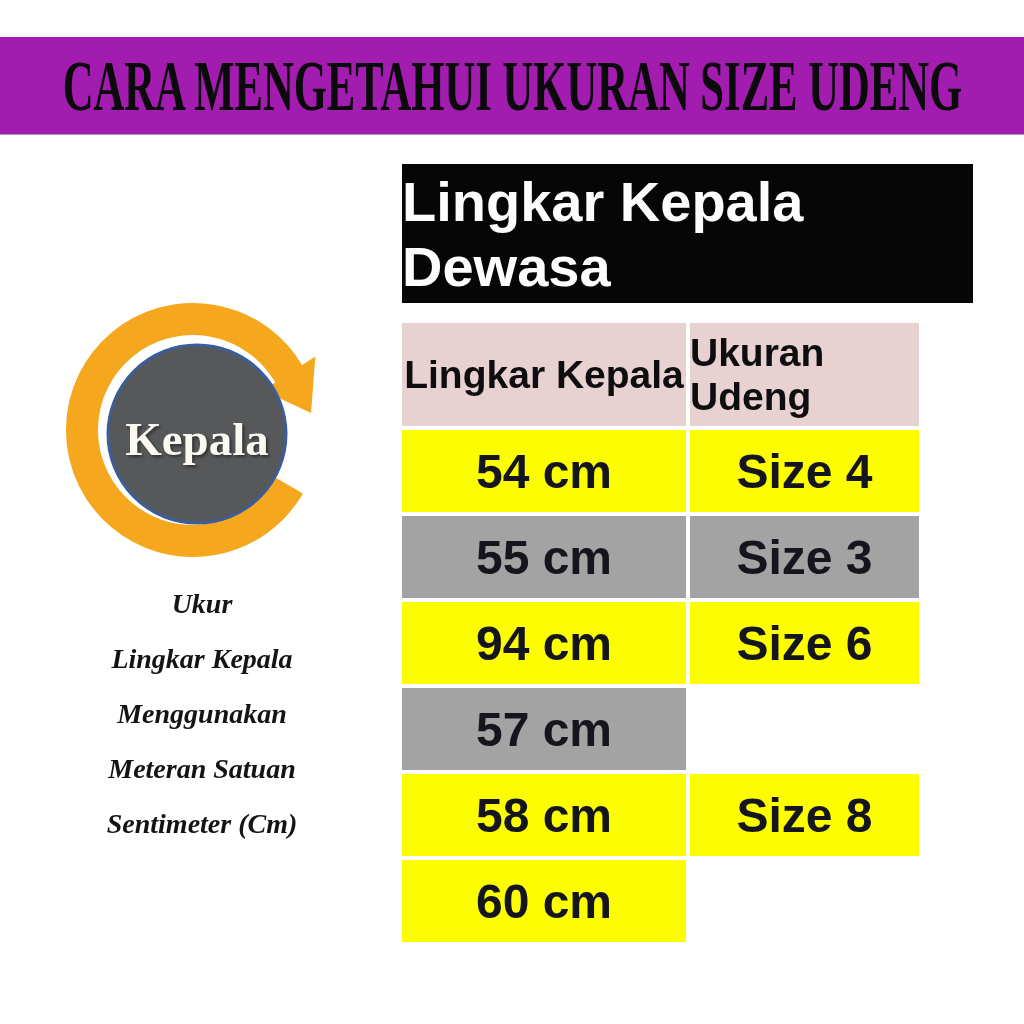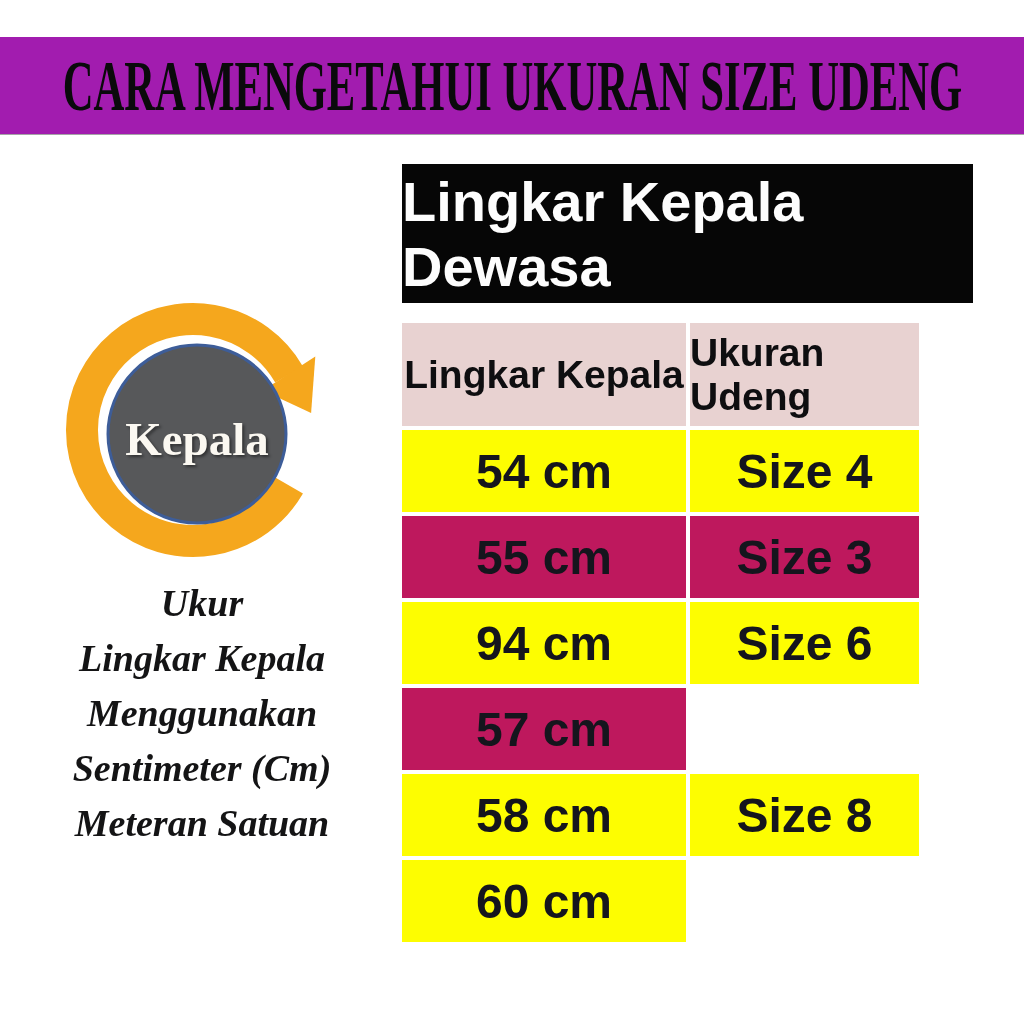--- a/index.html
+++ b/index.html
@@ -27,41 +27,41 @@
   .circle-label{
     position:absolute;left:12px;top:112px;width:280px;text-align:center;
     font-family:"Liberation Serif",serif;font-weight:bold;font-size:47px;
     color:#fbf8f1;text-shadow:2px 2px 3px rgba(0,0,0,.45);margin-top:8px;
   }
 
   
   .caption{
     position:absolute;left:8px;top:576px;width:388px;text-align:center;
     font-family:"Liberation Serif",serif;font-style:italic;font-weight:bold;
-    font-size:38px;line-height:55px;color:#141415;
+    font-size:28px;line-height:55px;color:#141415;
   }
 
   
   .size-table{position:absolute;left:402px;top:164px;width:571px;}
   .tbl-title{
     height:139px;background:#060606;color:#fdfdfd;
     display:flex;align-items:center;justify-content:center;
     font-weight:bold;font-size:56px;margin-bottom:20px;
   }
   .tbl-row{display:flex;margin-bottom:4px;}
   .cell{
     display:flex;align-items:center;justify-content:center;
     font-weight:bold;color:#15151d;
   }
   .cell.left{width:284px;margin-right:4px;}
   .cell.right{width:229px;}
   .tbl-head .cell{height:103px;background:#e8d2d1;font-size:39px;color:#0e0e10;}
   .data-row .cell{height:82px;font-size:48px;}
   .row-yellow .cell{background:#fdfd01;}
-  .row-pink .cell{background:#be185d;}
+  .row-pink .cell{background:#a3a3a3;}
 </style>
 </head>
 <body>
 
 <div class="banner">
   <h1>CARA MENGETAHUI UKURAN SIZE UDENG</h1>
 </div>
 
 <div class="diagram">
   <svg width="290" height="280" viewBox="0 0 290 280">
@@ -72,22 +72,22 @@
 
     <circle cx="152" cy="142" r="89" fill="#57585a" stroke="#3d5d99" stroke-width="3"></circle>
   </svg>
   <div class="circle-label">Kepala</div>
 </div>
 
 <div class="caption">
   <div>Ukur</div>
   <div>Lingkar Kepala</div>
   <div>Menggunakan</div>
+  <div>Meteran Satuan</div>
   <div>Sentimeter (Cm)</div>
-  <div>Meteran Satuan</div>
 </div>
 
 <div class="size-table">
   <div class="tbl-title">Lingkar Kepala Dewasa</div>
 
   <div class="tbl-row tbl-head">
     <div class="cell left">Lingkar Kepala</div>
     <div class="cell right">Ukuran Udeng</div>
   </div>
 

